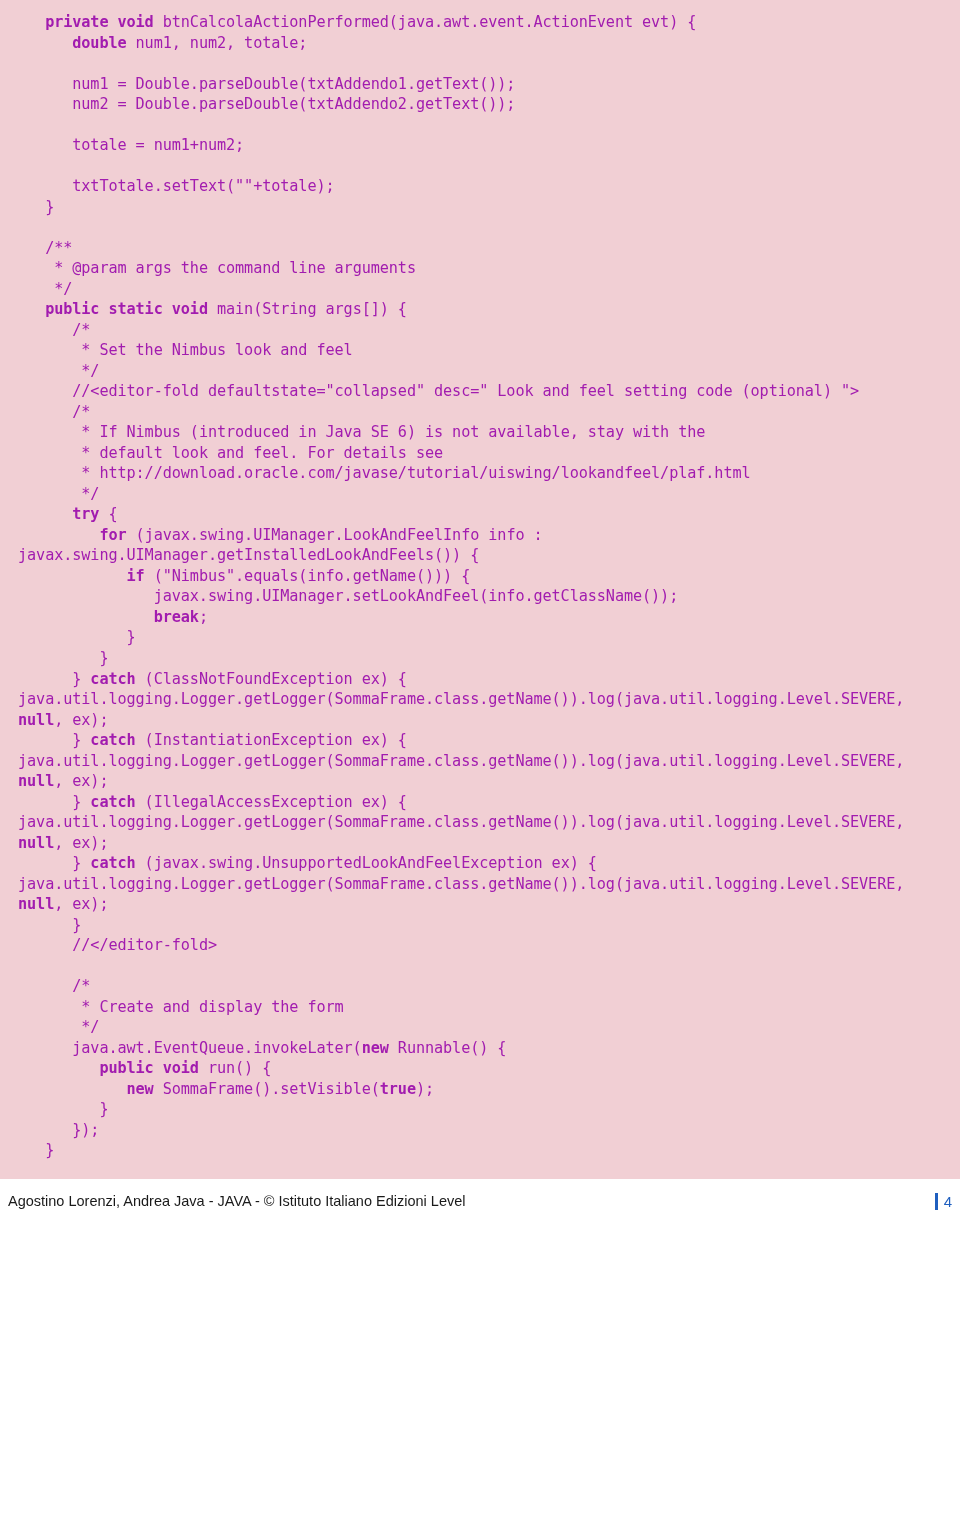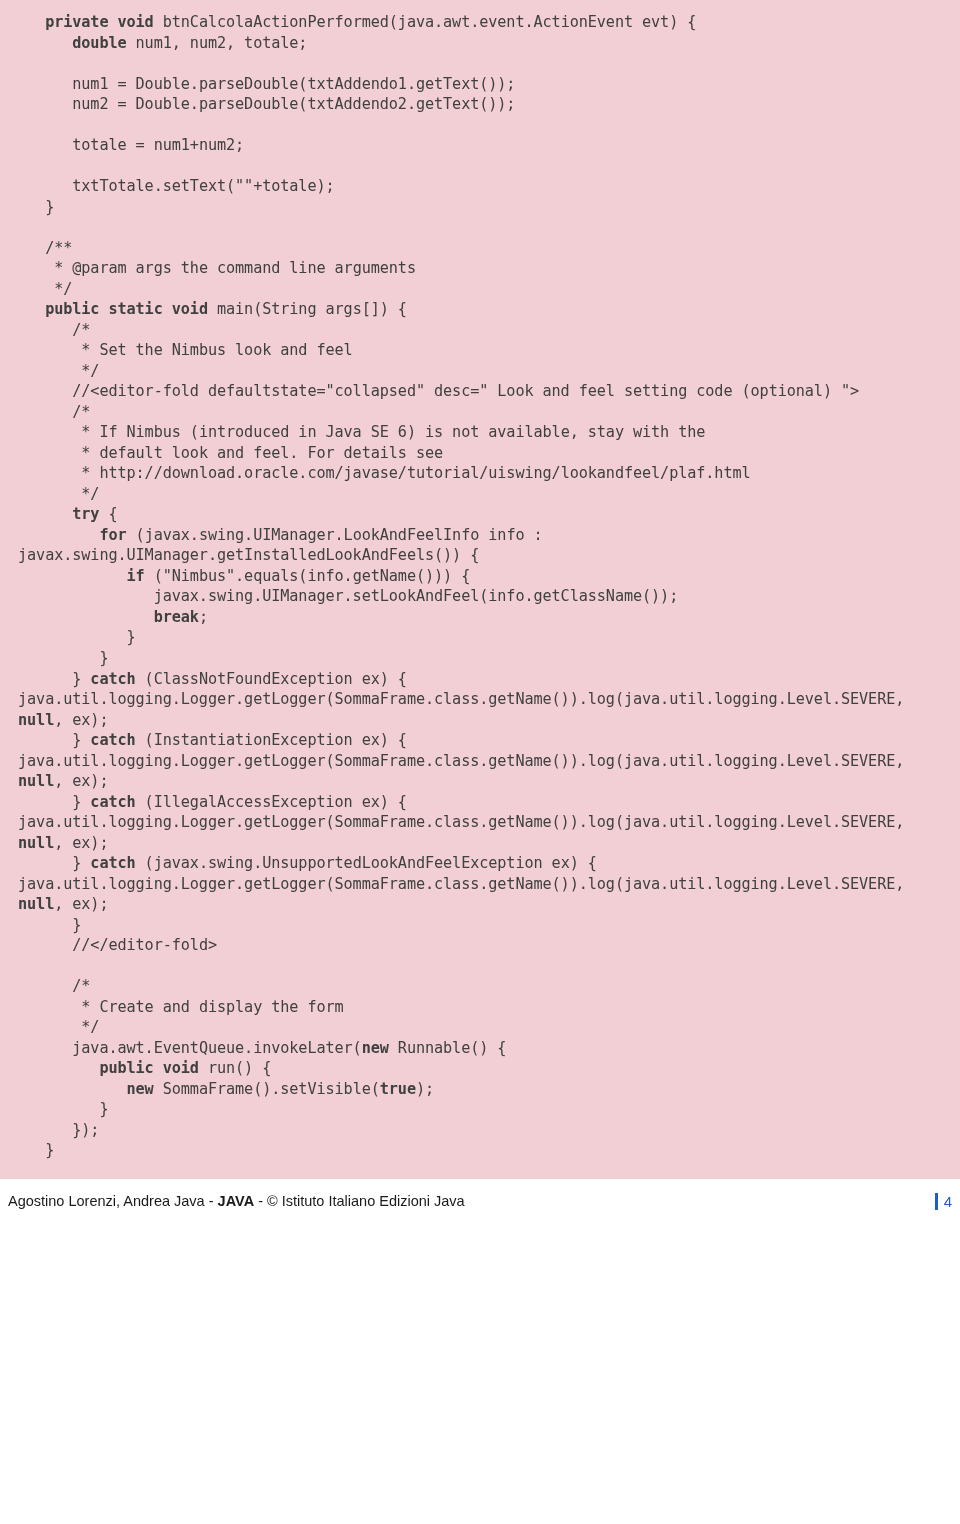--- a/index.html
+++ b/index.html
@@ -8,21 +8,21 @@
     font-family: "Lucida Console", Monaco, monospace;
     background: #ffffff;
     width: 960px;
   }
   .code-block {
     background: #f1cfd4;
     padding: 12px 18px 18px 18px;
     margin: 0;
     font-size: 15.2px;
     line-height: 1.35;
-    color: #404040;
+    color: #a21caf;
     letter-spacing: -0.1px;
   }
   .code-block pre {
     margin: 0;
     font-family: inherit;
     white-space: pre-wrap;
     word-wrap: break-word;
   }
   .b { font-weight: bold; }
   .footer {
@@ -35,21 +35,21 @@
     color: #1a1a1a;
   }
   .footer .page {
     color: #1f5fbf;
     border-left: 3px solid #1f5fbf;
     padding-left: 6px;
     font-weight: normal;
     font-size: 15px;
   }
   .footer .credits .java {
-    font-weight: bold;
+    font-weight: normal;
     margin-top: 8px;
   }
 </style>
 </head>
 <body>
 
 <div class="code-block">
 <pre><span class="b">   private void</span><span> btnCalcolaActionPerformed(java.awt.event.ActionEvent evt) {</span>
 <span class="b">      double</span><span> num1, num2, totale;</span>
 <span></span>
@@ -103,16 +103,16 @@
 <span>      java.awt.EventQueue.invokeLater(</span><span class="b">new</span><span> Runnable() {</span>
 <span class="b">         public void</span><span> run() {</span>
 <span class="b">            new</span><span> SommaFrame().setVisible(</span><span class="b">true</span><span>);</span>
 <span>         }</span>
 <span>      });</span>
 <span>   }</span></pre>
 </div>
 
 <div class="footer">
   <span class="credits">
-    <span>Agostino Lorenzi, Andrea Java - </span><span class="java">JAVA</span><span> - © Istituto Italiano Edizioni Java</span>
+    <span>Agostino Lorenzi, Andrea Java - </span><span class="java">JAVA</span><span> - © Istituto Italiano Edizioni Level</span>
   </span>
   <span class="page">4</span>
 </div>
 
 </body></html>

